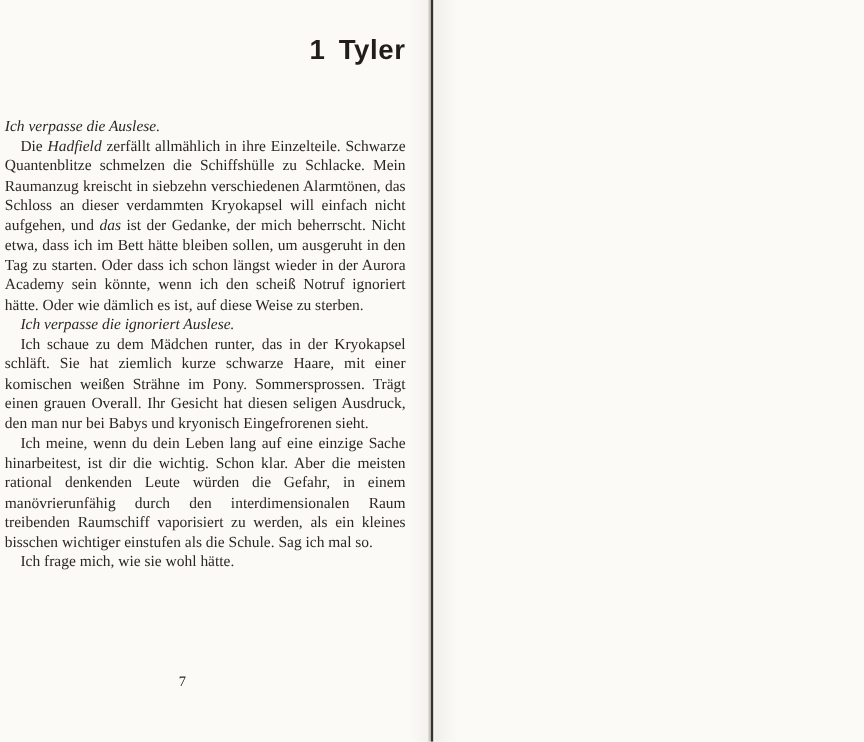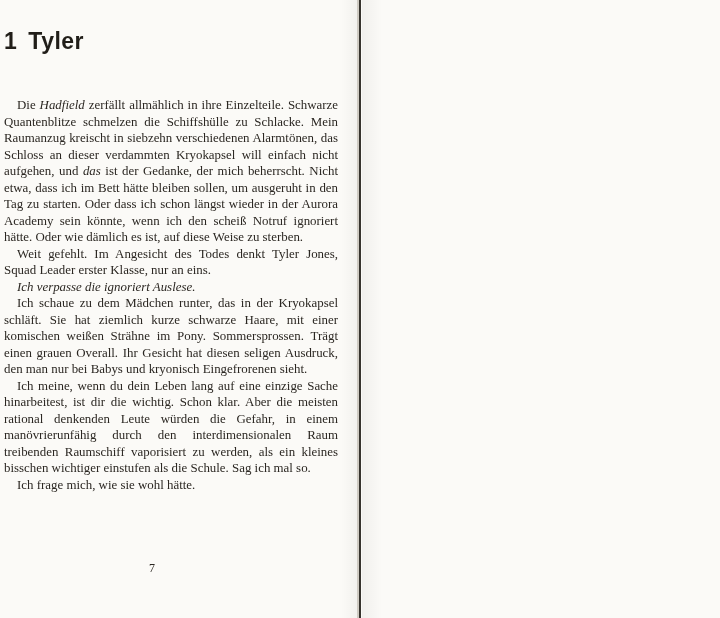--- a/index.html
+++ b/index.html
@@ -16,21 +16,21 @@
   .page-left  { left: 0; width: 357px;
                 background: linear-gradient(to left, rgba(0,0,0,0.035), rgba(0,0,0,0) 16px); }
   .page-right { left: 362px; width: 358px;
                 background: linear-gradient(to right, rgba(0,0,0,0.045), rgba(0,0,0,0) 20px); }
 
   .gutter-light { position: absolute; left: 357px; top: 0; width: 2px; height: 618px; background: #cfcbc3; }
   .gutter-dark  { position: absolute; left: 359px; top: 0; width: 2px; height: 618px; background: #36332d; }
 
   .chapter-heading {
     position: absolute; left: 4px; top: 28px; width: 334px;
-    text-align: left;
+    text-align: right;
     font-family: "Liberation Sans", sans-serif;
     font-weight: bold;
     font-size: 23px;
     letter-spacing: 0.5px;
     color: #211e19;
   }
   .ch-num { margin-right: 11px; }
 
   .text-block { position: absolute; text-align: justify; }
   .text-left  { left: 4px;   top: 97px; width: 334px; font-size: 12.9px; line-height: 16.5px; }
@@ -50,22 +50,22 @@
 </head>
 <body>
 
 <div class="spread">
 
   <div class="page page-left">
     <div class="chapter-heading">
       <span class="ch-num">1</span><span class="ch-title">Tyler</span>
     </div>
     <div class="text-block text-left" id="left-text">
+        <p class="para italic"><span>Ich verpasse die Auslese.</span></p>
         <p class="para indent"><span>Die </span><span class="em">Hadfield</span><span> zerfällt allmählich in ihre Einzelteile. Schwarze Quantenblitze schmelzen die Schiffshülle zu Schlacke. Mein Raumanzug kreischt in siebzehn verschiedenen Alarmtönen, das Schloss an dieser verdammten Kryokapsel will einfach nicht aufgehen, und </span><span class="em">das</span><span> ist der Gedanke, der mich beherrscht. Nicht etwa, dass ich im Bett hätte bleiben sollen, um ausgeruht in den Tag zu starten. Oder dass ich schon längst wieder in der Aurora Academy sein könnte, wenn ich den scheiß Notruf ignoriert hätte. Oder wie dämlich es ist, auf diese Weise zu sterben.</span></p>
-        <p class="para indent"><span>Weit gefehlt. Im Angesicht des Todes denkt Tyler Jones, Squad Leader erster Klasse, nur an eins.</span></p>
         <p class="para indent italic"><span>Ich verpasse die ignoriert Auslese.</span></p>
         <p class="para indent"><span>Ich schaue zu dem Mädchen runter, das in der Kryokapsel schläft. Sie hat ziemlich kurze schwarze Haare, mit einer komischen weißen Strähne im Pony. Sommersprossen. Trägt einen grauen Overall. Ihr Gesicht hat diesen seligen Ausdruck, den man nur bei Babys und kryonisch Eingefrorenen sieht.</span></p>
         <p class="para indent"><span>Ich meine, wenn du dein Leben lang auf eine einzige Sache hinarbeitest, ist dir die wichtig. Schon klar. Aber die meisten rational denkenden Leute würden die Gefahr, in einem manövrierunfähig durch den interdimensionalen Raum treibenden Raumschiff vaporisiert zu werden, als ein kleines bisschen wichtiger einstufen als die Schule. Sag ich mal so.</span></p>
         <p class="para indent"><span>Ich frage mich, wie sie wohl hätte.</span></p>
       </div>
     <div class="pagenum" id="pagenum-left">7</div>
   </div>
 
   <div class="gutter-light"></div>
   <div class="gutter-dark"></div>

